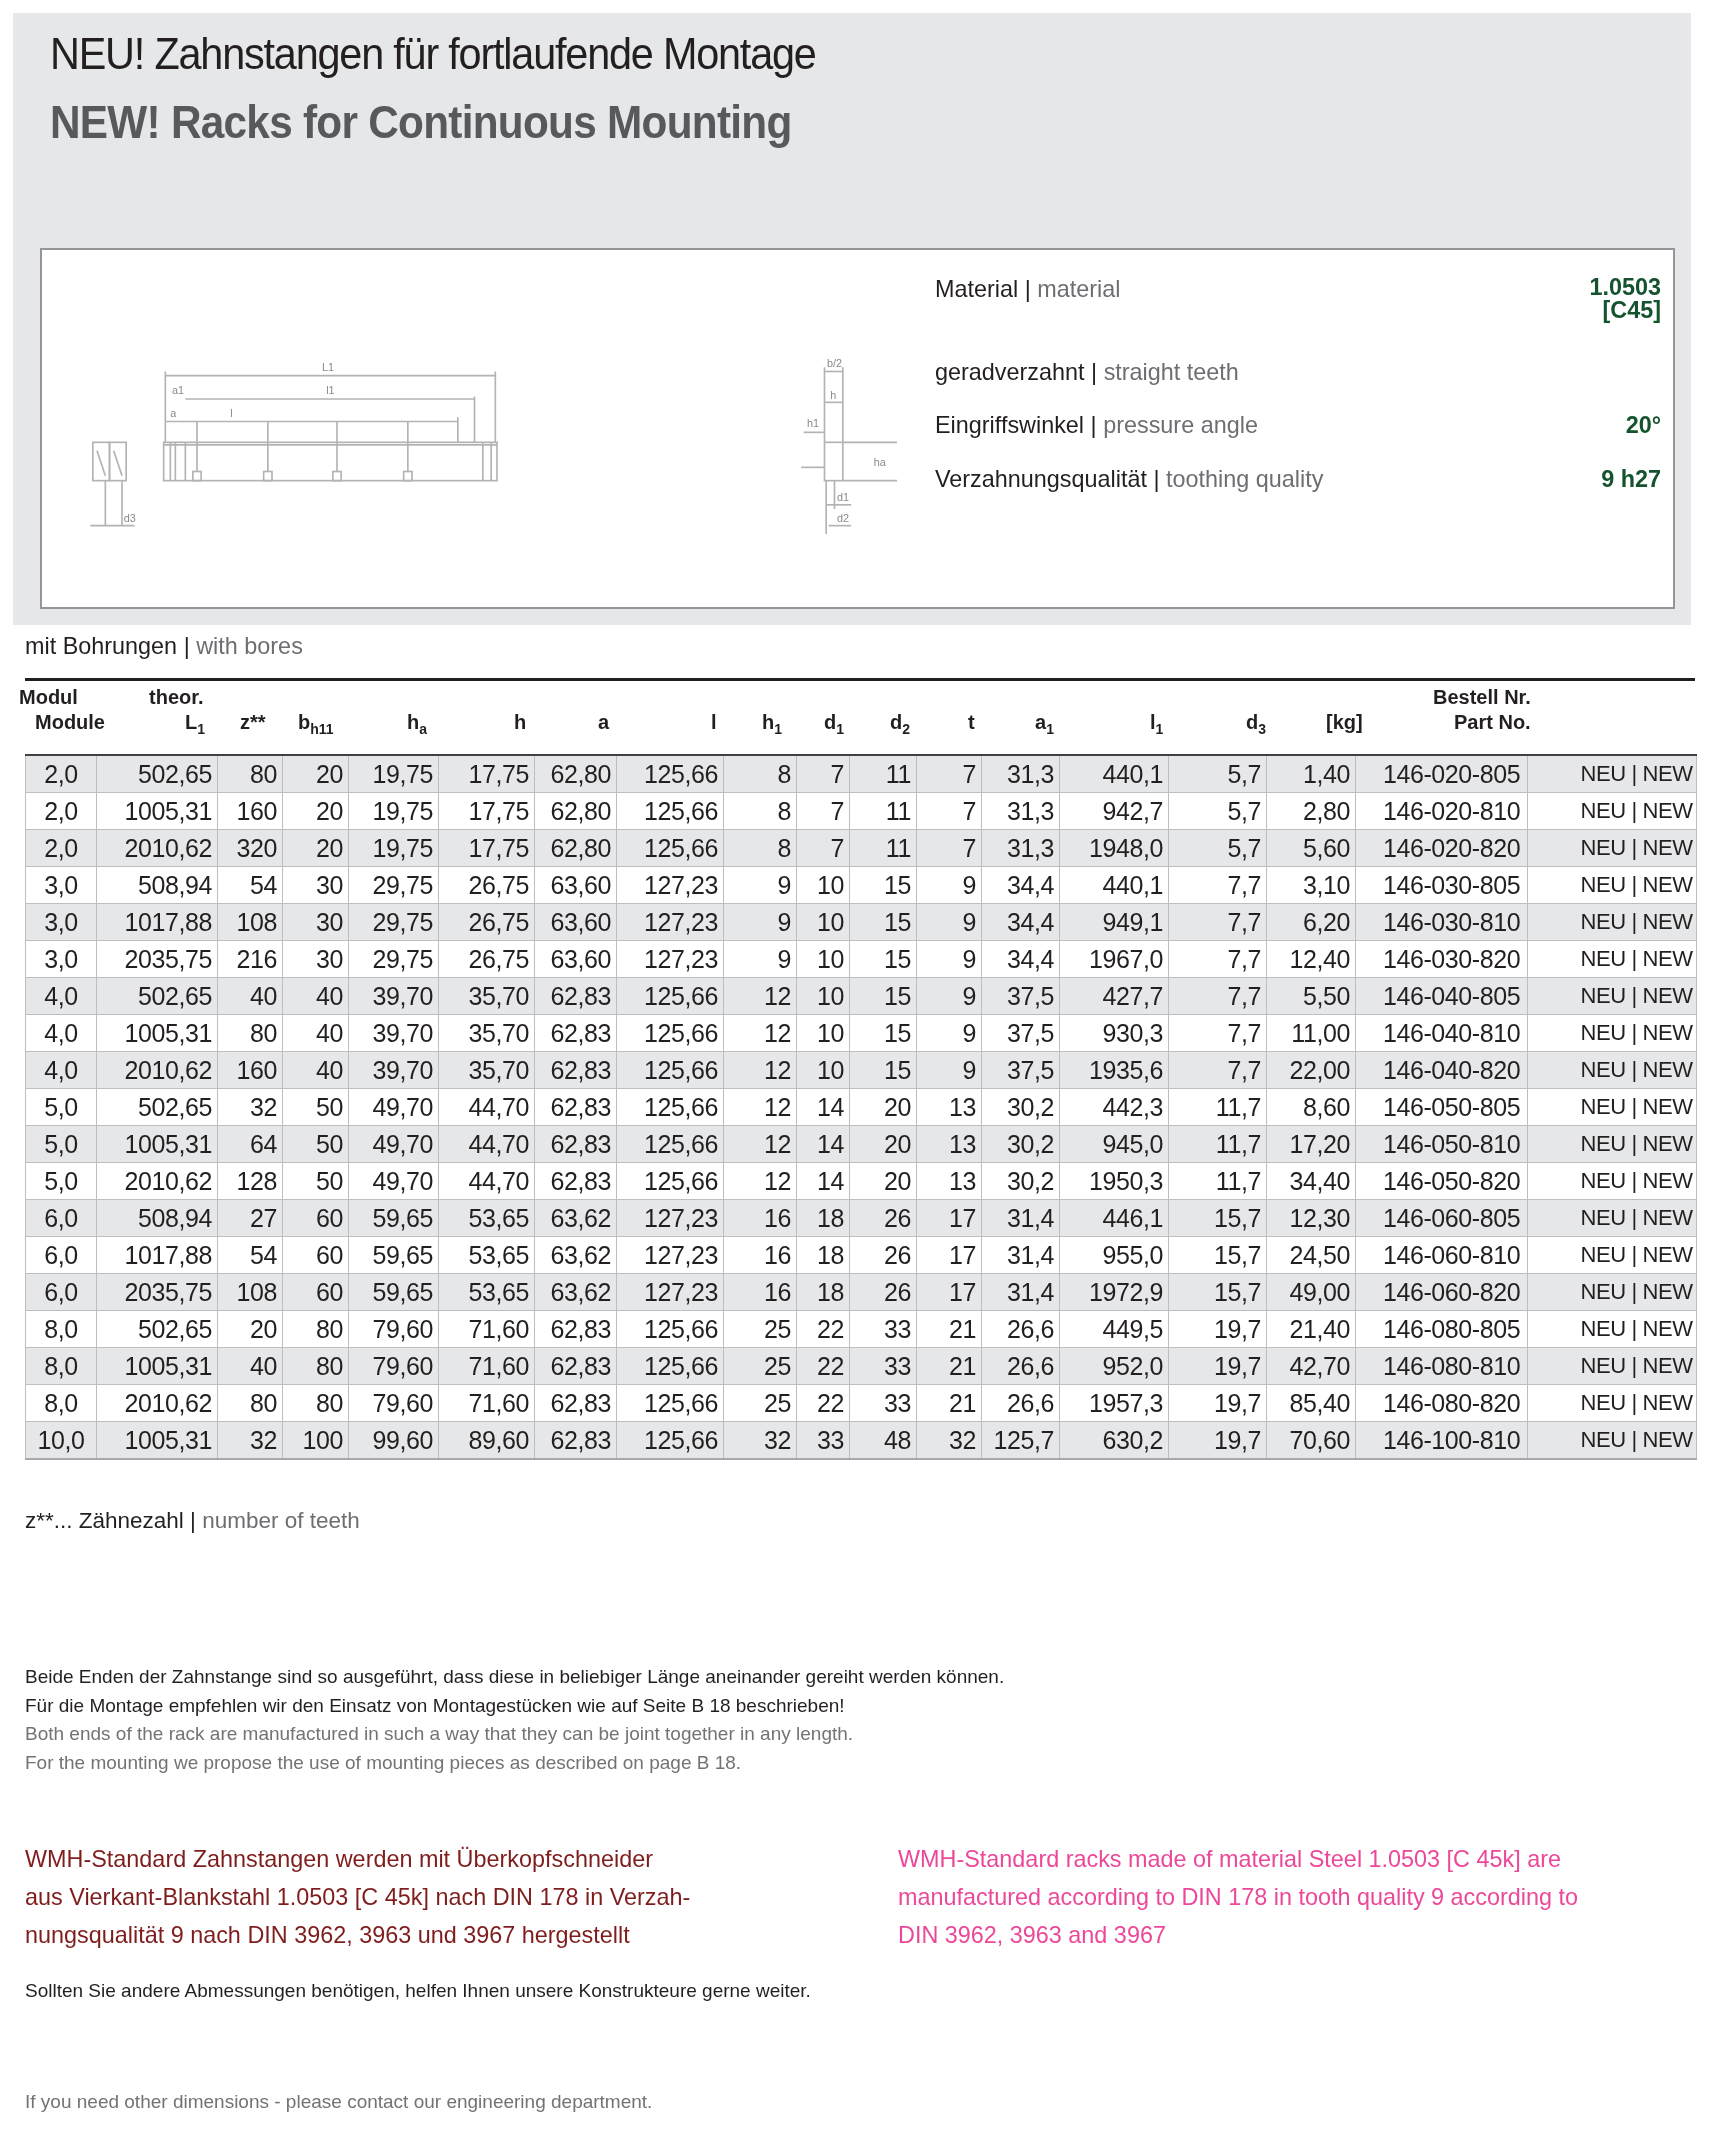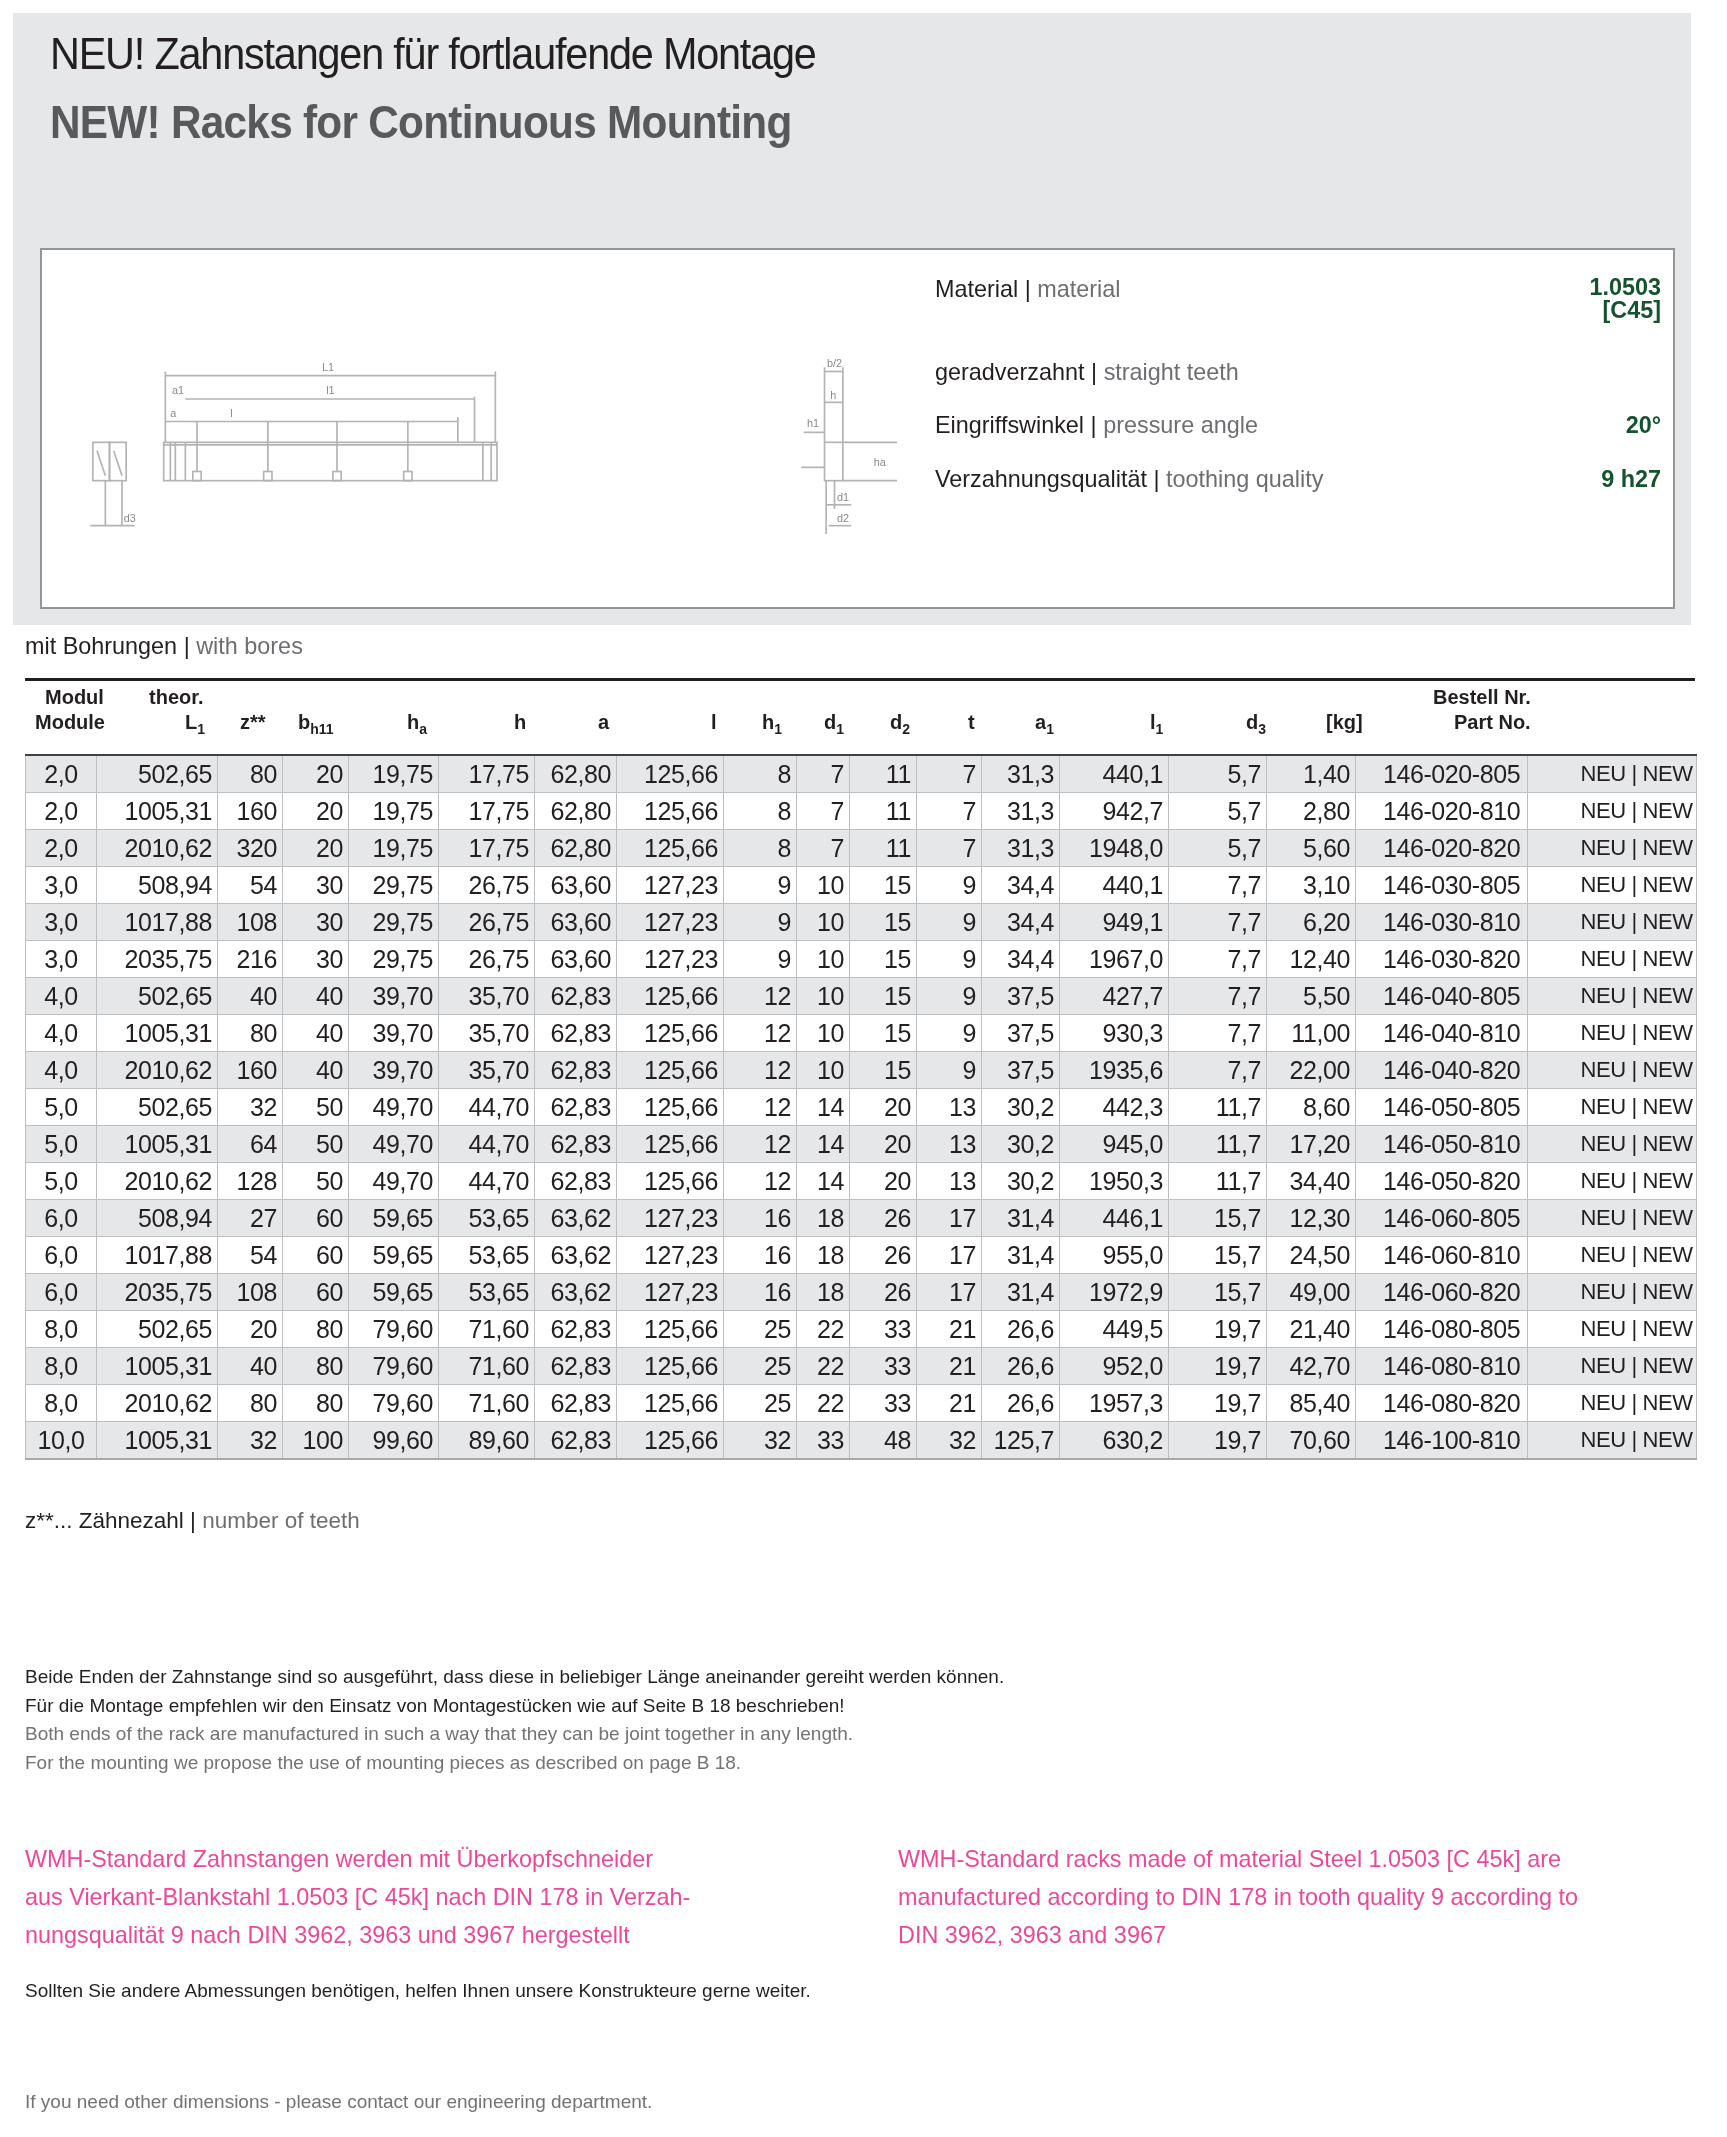--- a/index.html
+++ b/index.html
@@ -155,21 +155,21 @@
 </div>
 
 <div id="subtitle" class="abs">
   <span>mit Bohrungen</span>
   <span>|</span>
   <span class="muted">with bores</span>
 </div>
 
 <div id="table-top-rule" class="abs"></div>
 
-<div class="abs hdr" style="left:45px; top:686px;">Modul</div>
+<div class="abs hdr" style="left:19px; top:686px;">Modul</div>
 <div class="abs hdr" style="left:35px; top:711px;">Module</div>
 <div class="abs hdr" style="left:149px; top:686px;">theor.</div>
 <div class="abs hdr" style="left:185px; top:711px;"><span>L</span><sub>1</sub></div>
 <div class="abs hdr" style="left:240px; top:711px;">z**</div>
 <div class="abs hdr" style="left:298px; top:711px;"><span>b</span><sub>h11</sub></div>
 <div class="abs hdr" style="left:407px; top:711px;"><span>h</span><sub>a</sub></div>
 <div class="abs hdr" style="left:514px; top:711px;">h</div>
 <div class="abs hdr" style="left:598px; top:711px;">a</div>
 <div class="abs hdr" style="left:711px; top:711px;">l</div>
 <div class="abs hdr" style="left:762px; top:711px;"><span>h</span><sub>1</sub></div>
@@ -592,21 +592,21 @@
   <span>z**... Zähnezahl</span>
   <span>|</span>
   <span class="muted">number of teeth</span>
 </div>
 
 <div class="abs para para-de" style="top:1666px;">Beide Enden der Zahnstange sind so ausgeführt, dass diese in beliebiger Länge aneinander gereiht werden können.</div>
 <div class="abs para para-de" style="top:1695px;">Für die Montage empfehlen wir den Einsatz von Montagestücken wie auf Seite B 18 beschrieben!</div>
 <div class="abs para para-en" style="top:1723px;">Both ends of the rack are manufactured in such a way that they can be joint together in any length.</div>
 <div class="abs para para-en" style="top:1752px;">For the mounting we propose the use of mounting pieces as described on page B 18.</div>
 
-<div class="abs std" style="left:25px; top:1840px; color:#ec4899;">
+<div class="abs std" style="left:25px; top:1840px; color:#7f1d1d;">
   <div>WMH-Standard Zahnstangen werden mit Überkopfschneider</div>
   <div>aus Vierkant-Blankstahl 1.0503 [C 45k] nach DIN 178 in Verzah-</div>
   <div>nungsqualität 9 nach DIN 3962, 3963 und 3967 hergestellt</div>
 </div>
 <div class="abs std" style="left:898px; top:1840px; color:#ec4899;">
   <div>WMH-Standard racks made of material Steel 1.0503 [C 45k] are</div>
   <div>manufactured according to DIN 178 in tooth quality 9 according to</div>
   <div>DIN 3962, 3963 and 3967</div>
 </div>
 

